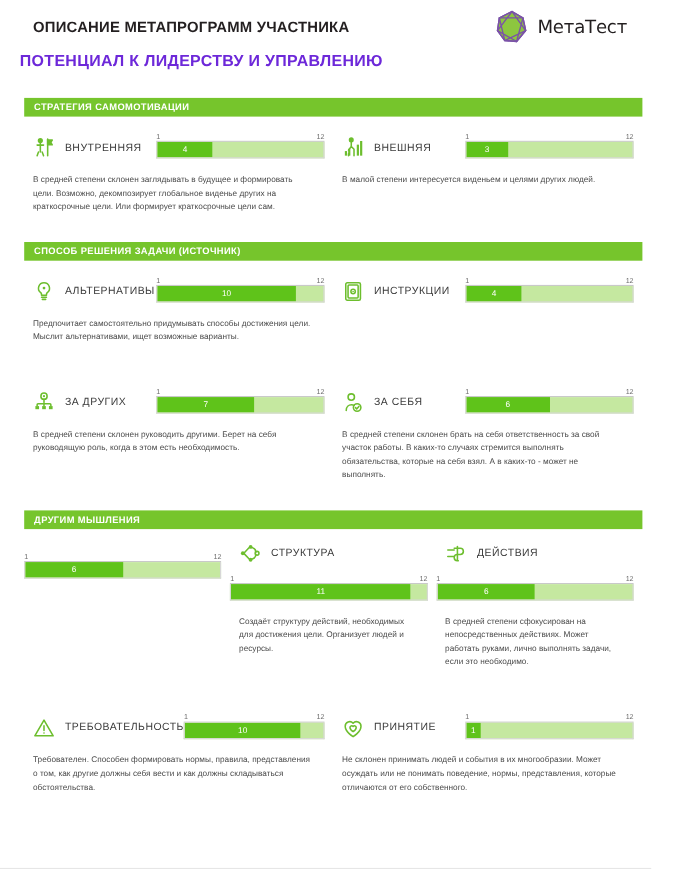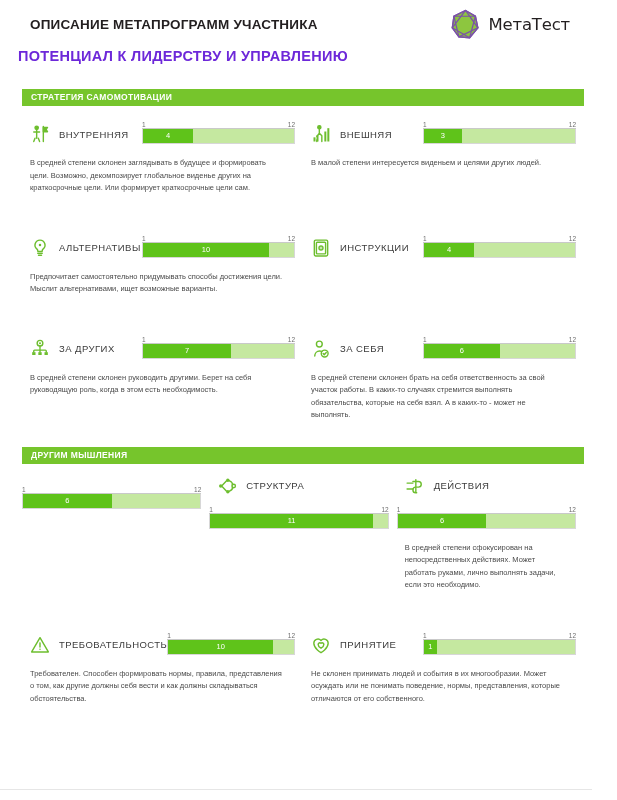--- a/index.html
+++ b/index.html
@@ -252,20 +252,21 @@
                     <span class="gauge-value">3</span>
                   </div>
                 </div>
               </div>
             </div>
             <div class="trait-desc">В малой степени интересуется виденьем и целями других людей.</div>
           </div>
         </div>
       </div>
       <div class="section">
+        <div class="section-bar">СПОСОБ РЕШЕНИЯ ЗАДАЧИ (ИСТОЧНИК)</div>
         <div class="section-body">
           <div class="col col-2">
             <div class="trait-head">
               <div class="trait-id">
                 <span class="trait-icon"><svg viewBox="0 0 24 24" width="20" height="20" fill="none" stroke="#6dbe2e" stroke-width="1.7" stroke-linecap="round" stroke-linejoin="round">
                     <path d="M12 2.5a6 6 0 0 0-3.6 10.8c.6.5.9 1.2.9 2v.7h5.4v-.7c0-.8.3-1.5.9-2A6 6 0 0 0 12 2.5z"></path>
                     <circle cx="12" cy="8.3" r="1.5" fill="#6dbe2e" stroke="none"></circle>
                     <path d="M9.3 18.2h5.4M10.2 20.6h3.6"></path>
                   </svg></span>
                 <span class="trait-label">АЛЬТЕРНАТИВЫ</span>
@@ -401,20 +402,21 @@
                   <span class="gauge-min">1</span>
                   <span class="gauge-max">12</span>
                 </div>
                 <div class="gauge-track">
                   <div class="gauge-fill" style="width:91.66666666666666%">
                     <span class="gauge-value">11</span>
                   </div>
                 </div>
               </div>
             </div>
+            <div class="trait-desc">Создаёт структуру действий, необходимых для достижения цели. Организует людей и ресурсы.</div>
           </div>
           <div class="col col-3">
             <div class="trait-head stacked">
               <div class="trait-id">
                 <span class="trait-icon"><svg viewBox="0 0 24 24" width="20" height="20" fill="none" stroke="#6dbe2e" stroke-width="1.7" stroke-linecap="round" stroke-linejoin="round">
                     <path d="M2.5 8.5h7M2.5 15.5h7"></path>
                     <path d="M13 4.5v15"></path>
                     <path d="M9.5 6.5h6.6a3.4 3.4 0 0 1 0 6.8h-3.2a3.4 3.4 0 0 0 0 6.8h1.1"></path>
                   </svg></span>
                 <span class="trait-label">ДЕЙСТВИЯ</span>

